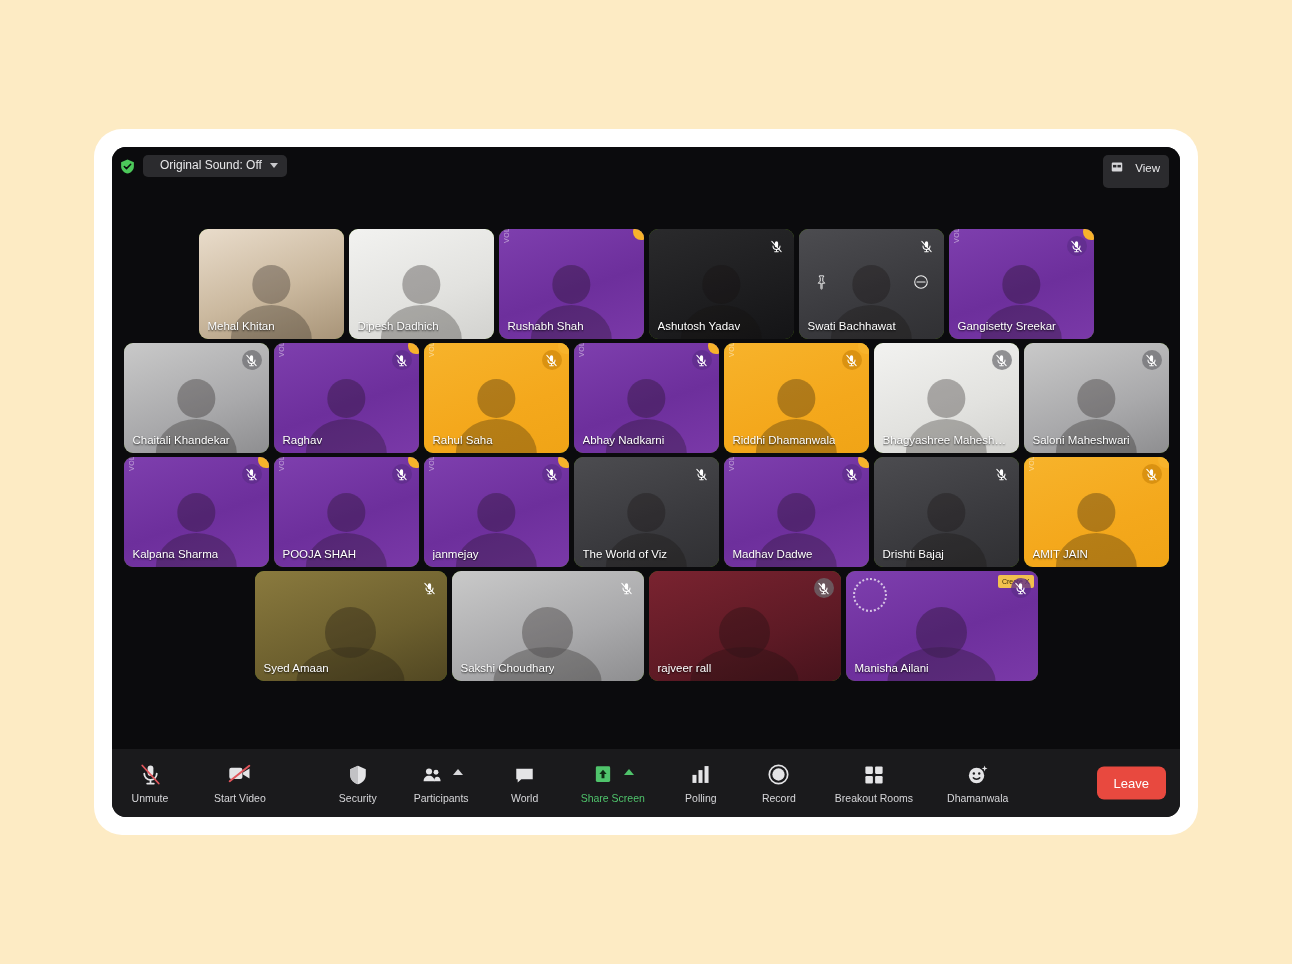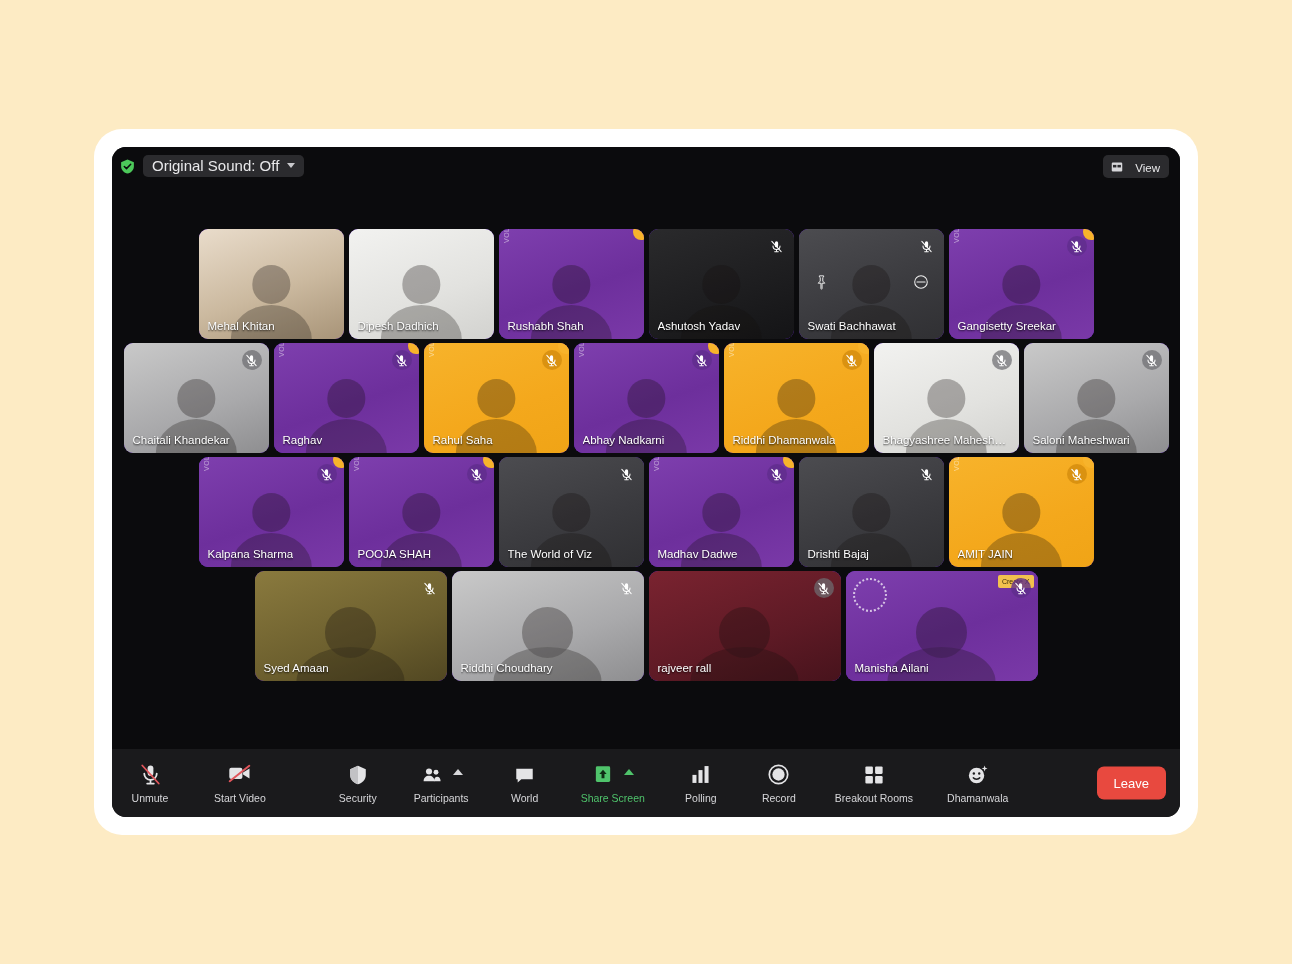--- a/index.html
+++ b/index.html
@@ -68,41 +68,42 @@
   .orig-sound-pill {
     display: flex;
     align-items: center;
     gap: 8px;
     background: #2B2B2E;
     border-radius: 5px;
     padding: 4px 9px 5px 9px;
   }
   .orig-sound-pill .label {
     color: #E8E8EA;
-    font-size: 15px;
+    font-size: 12px;
     line-height: 13px;
     white-space: nowrap;
+    margin-left: 8px;
   }
   .caret-down {
     width: 0; height: 0;
     border-left: 4px solid transparent;
     border-right: 4px solid transparent;
     border-top: 5px solid #C9C9CC;
   }
 
   .view-btn {
     position: absolute;
     right: 11px;
     top: 8px;
     display: flex;
     align-items: center;
     gap: 12px;
     background: #2B2B2E;
     border-radius: 5px;
-    padding: 4px 9px 1px 8px;
+    padding: 4px 9px 11px 8px;
   }
   .view-btn .label {
     color: #E8E8EA;
     font-size: 11.5px;
     line-height: 13px;
   }
 
   
   .gallery {
     flex: 1 1 auto;
@@ -119,21 +120,21 @@
     gap: 5px;
     height: 110px;
   }
 
   .tile {
     position: relative;
     width: 145px;
     height: 110px;
     border-radius: 9px;
     overflow: hidden;
-    background: #6d28d9;
+    background: #4d7c0f;
     flex: 0 0 auto;
   }
 
   .tile.wide { width: 192px; }
 
   .tile.active {
     border: 3px solid #2D8CFF;
   }
 
   
@@ -661,20 +662,40 @@
     <rect x="9" y="2.5" width="6" height="11" rx="3" fill="#FFFFFF"></rect>
     <path d="M5.5 11.2 a6.5 6.5 0 0 0 13 0" stroke="#FFFFFF" stroke-width="1.9" fill="none" stroke-linecap="round"></path>
     <rect x="11.1" y="17.2" width="1.8" height="4.2" fill="#FFFFFF"></rect>
     <rect x="7.6" y="20.6" width="8.8" height="1.8" rx=".9" fill="#FFFFFF"></rect>
     <path d="M3.4 2.6 L20.6 21.4" stroke="#FFFFFF" stroke-width="1.9" stroke-linecap="round"></path>
   </svg>
               </div>
               <div class="tile-name">POOJA SHAH</div>
             </div>
             <div class="tile">
+              <div class="vid purple">
+                <div class="person">
+                  <div class="head"></div>
+                  <div class="body"></div>
+                </div>
+              </div>
+              <div class="side-mark">VOL</div>
+              <div class="corner-dot"></div>
+              <div class="mic-badge on-purple">
+                <svg viewBox="0 0 24 24" width="13" height="13">
+    <rect x="9" y="2.5" width="6" height="11" rx="3" fill="#FFFFFF"></rect>
+    <path d="M5.5 11.2 a6.5 6.5 0 0 0 13 0" stroke="#FFFFFF" stroke-width="1.9" fill="none" stroke-linecap="round"></path>
+    <rect x="11.1" y="17.2" width="1.8" height="4.2" fill="#FFFFFF"></rect>
+    <rect x="7.6" y="20.6" width="8.8" height="1.8" rx=".9" fill="#FFFFFF"></rect>
+    <path d="M3.4 2.6 L20.6 21.4" stroke="#FFFFFF" stroke-width="1.9" stroke-linecap="round"></path>
+  </svg>
+              </div>
+              <div class="tile-name">janmejay</div>
+            </div>
+            <div class="tile">
               <div class="vid grey">
                 <div class="person">
                   <div class="head"></div>
                   <div class="body"></div>
                 </div>
               </div>
               <div class="mic-badge on-plain">
                 <svg viewBox="0 0 24 24" width="13" height="13">
     <rect x="9" y="2.5" width="6" height="11" rx="3" fill="#FFFFFF"></rect>
     <path d="M5.5 11.2 a6.5 6.5 0 0 0 13 0" stroke="#FFFFFF" stroke-width="1.9" fill="none" stroke-linecap="round"></path>
@@ -772,21 +793,21 @@
               </div>
               <div class="mic-badge on-plain">
                 <svg viewBox="0 0 24 24" width="13" height="13">
     <rect x="9" y="2.5" width="6" height="11" rx="3" fill="#FFFFFF"></rect>
     <path d="M5.5 11.2 a6.5 6.5 0 0 0 13 0" stroke="#FFFFFF" stroke-width="1.9" fill="none" stroke-linecap="round"></path>
     <rect x="11.1" y="17.2" width="1.8" height="4.2" fill="#FFFFFF"></rect>
     <rect x="7.6" y="20.6" width="8.8" height="1.8" rx=".9" fill="#FFFFFF"></rect>
     <path d="M3.4 2.6 L20.6 21.4" stroke="#FFFFFF" stroke-width="1.9" stroke-linecap="round"></path>
   </svg>
               </div>
-              <div class="tile-name">Riddhi Choudhary</div>
+              <div class="tile-name">Sakshi Choudhary</div>
             </div>
             <div class="tile wide">
               <div class="vid maroon">
                 <div class="person">
                   <div class="head"></div>
                   <div class="body"></div>
                 </div>
               </div>
               <div class="mic-badge on-grey">
                 <svg viewBox="0 0 24 24" width="13" height="13">

